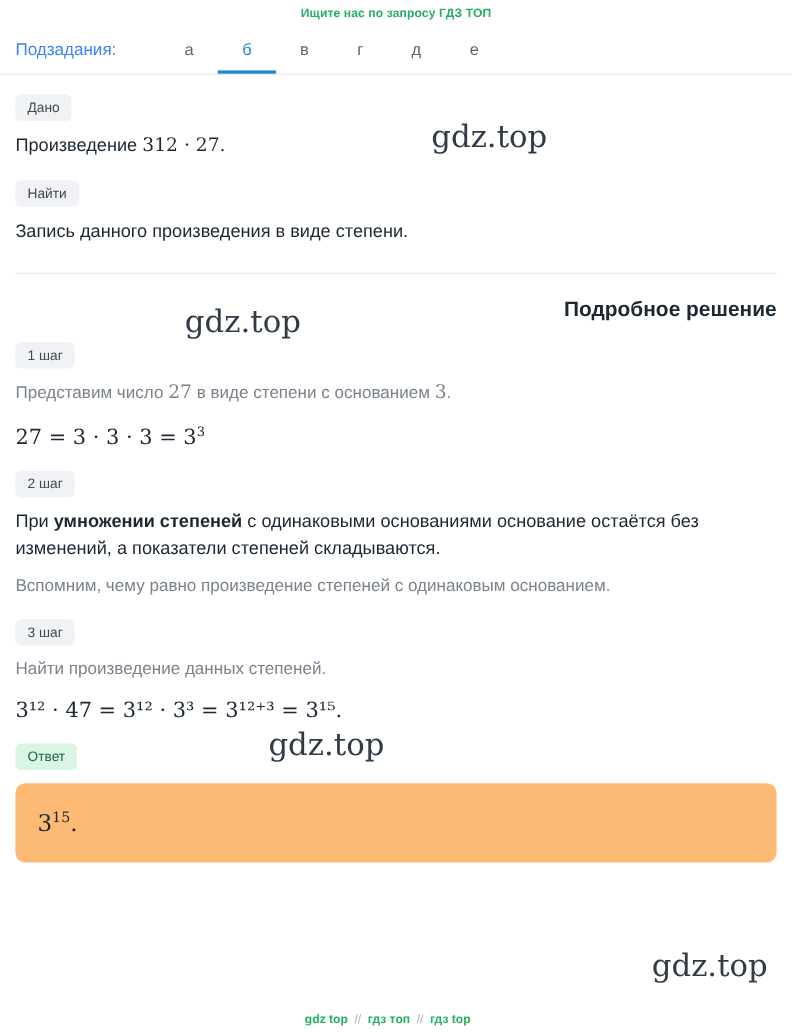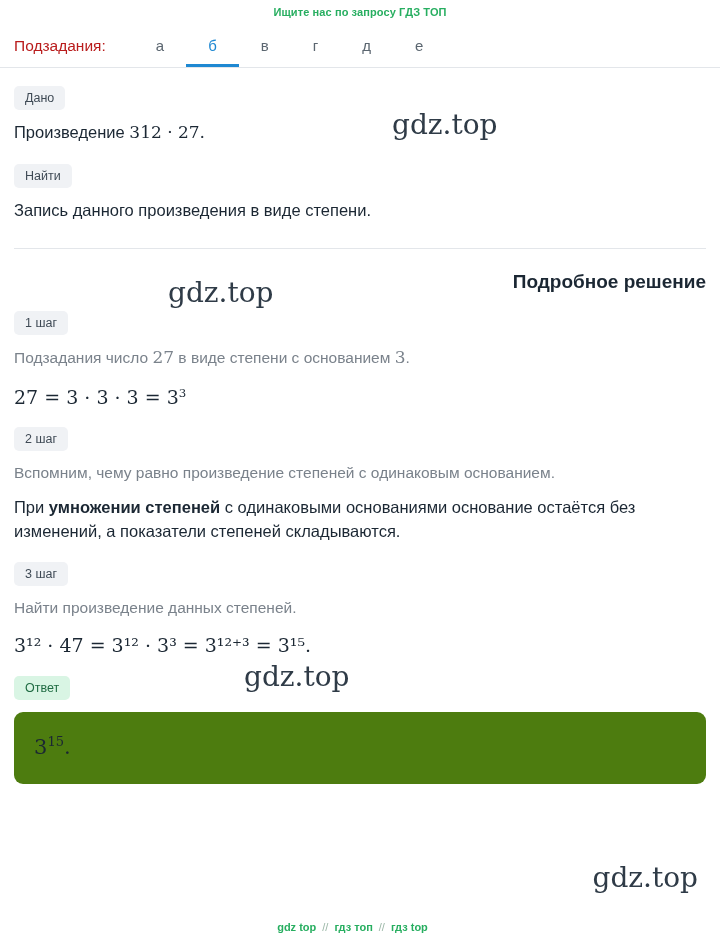--- a/index.html
+++ b/index.html
@@ -29,22 +29,22 @@
   
   .tabs-row {
     display: flex;
     align-items: flex-end;
     padding: 0 14px;
     border-bottom: 1px solid #e3e6ea;
     height: 46px;
   }
   .tabs-label {
     font-size: 15.5px;
-    color: #b91c1c;
-    margin-right: 28px;
+    color: #3b82f6;
+    margin-right: 40px;
     padding-bottom: 12px;
   }
   .tab {
     font-size: 15px;
     color: #5b6670;
     padding: 6px 22px 11px 22px;
     cursor: pointer;
     border-bottom: 3px solid transparent;
     line-height: 1;
   }
@@ -106,21 +106,21 @@
     vertical-align: super;
   }
   .inline-math {
     font-family: "DejaVu Serif", "Liberation Serif", serif;
     font-size: 17px;
   }
   .muted .inline-math { color: #7a828b; }
 
   .answer-box {
     margin-top: 12px;
-    background: #4d7c0f;
+    background: #fdba74;
     border-radius: 9px;
     height: 72px;
     position: relative;
     display: flex;
     align-items: center;
     padding: 0 20px;
   }
   .answer-box .math { margin: 0; font-size: 21px; }
 
   
@@ -175,32 +175,32 @@
     <div class="chip">Найти</div>
     <div class="para">Запись данного произведения в виде степени.</div>
 
     <hr class="hr">
 
     <div class="h2">Подробное решение</div>
 
     
     <div class="chip">1 шаг</div>
     <div class="para muted">
-      <span>Подзадания число </span><span class="inline-math">27</span><span> в виде степени с основанием </span><span class="inline-math">3</span><span>.</span>
+      <span>Представим число </span><span class="inline-math">27</span><span> в виде степени с основанием </span><span class="inline-math">3</span><span>.</span>
     </div>
     <div class="math">
       <span>27 = 3 · 3 · 3 = 3</span><span class="sup">3</span>
     </div>
 
     
     <div class="chip">2 шаг</div>
-    <div class="para muted">Вспомним, чему равно произведение степеней с одинаковым основанием.</div>
     <div class="para dark">
       <span>При </span><b>умножении степеней</b><span> с одинаковыми основаниями основание остаётся без изменений, а показатели степеней складываются.</span>
     </div>
+    <div class="para muted">Вспомним, чему равно произведение степеней с одинаковым основанием.</div>
 
     
     <div class="chip">3 шаг</div>
     <div class="para muted">Найти произведение данных степеней.</div>
     <div class="math">3¹² · 47 = 3¹² · 3³ = 3¹²⁺³ = 3¹⁵.</div>
 
     
     <div class="chip answer">Ответ</div>
     <div class="answer-box">
       <div class="math">

